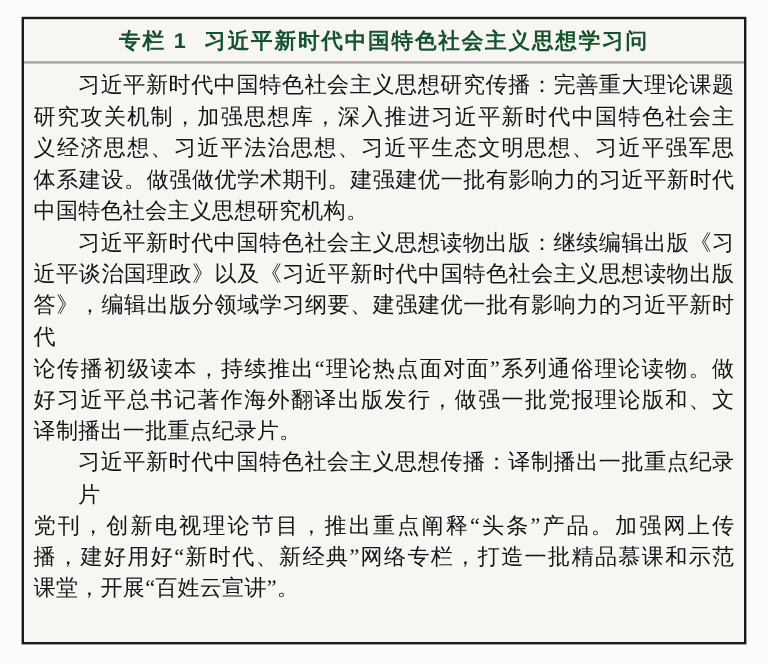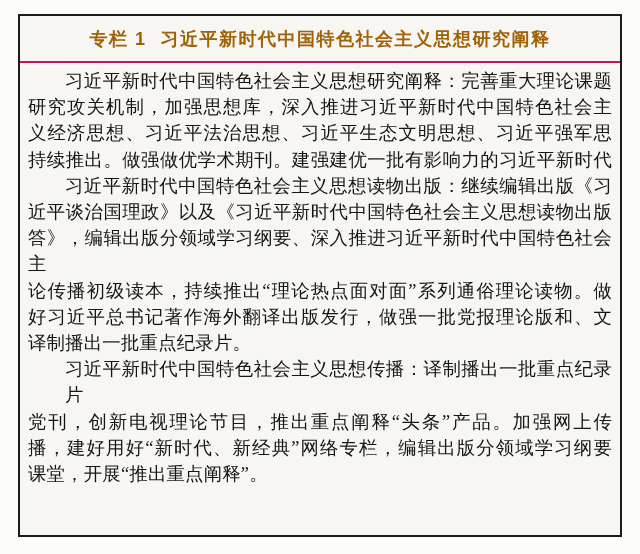--- a/index.html
+++ b/index.html
@@ -12,27 +12,27 @@
 
   .panel {
     position: absolute; left: 18px; top: 14px;
     width: 604px; height: 523px;
     box-sizing: border-box;
     border: 2.5px solid #1b1b1b;
     background: #f7f6f3;
   }
   .panel-title {
     box-sizing: border-box;
-    height: 47px;
-    border-bottom: 2px solid #be185d;
+    height: 37px;
+    border-bottom: 2px solid #a3a3a3;
     display: flex; align-items: center; justify-content: center;
     font-family: "Liberation Sans", "DejaVu Sans", sans-serif;
     font-weight: bold;
     font-size: 18px;
-    color: #a16207;
+    color: #14532d;
     letter-spacing: 1.5px;
     white-space: nowrap;
   }
   .title-label { margin-right: 14px; }
 
   .panel-body {
     box-sizing: border-box;
     padding: 5px 8px 0 8px;
     font-size: 18.4px;
     line-height: 26.2px;
@@ -45,44 +45,45 @@
   .bl.ind { padding-left: 37px; }
 </style>
 </head>
 <body>
 
 <div class="page">
   <div class="panel">
 
     <div class="panel-title">
       <span class="title-label">专栏 1</span>
-      <span>习近平新时代中国特色社会主义思想研究阐释</span>
+      <span>习近平新时代中国特色社会主义思想学习问</span>
     </div>
 
     <div class="panel-body">
 
       <div class="para">
-        <div class="bl ind j">习近平新时代中国特色社会主义思想研究阐释：完善重大理论课题</div>
+        <div class="bl ind j">习近平新时代中国特色社会主义思想研究传播：完善重大理论课题</div>
         <div class="bl j">研究攻关机制，加强思想库，深入推进习近平新时代中国特色社会主</div>
         <div class="bl j">义经济思想、习近平法治思想、习近平生态文明思想、习近平强军思</div>
-        <div class="bl j">持续推出。做强做优学术期刊。建强建优一批有影响力的习近平新时代</div>
+        <div class="bl j">体系建设。做强做优学术期刊。建强建优一批有影响力的习近平新时代</div>
+        <div class="bl">中国特色社会主义思想研究机构。</div>
       </div>
 
       <div class="para">
         <div class="bl ind j">习近平新时代中国特色社会主义思想读物出版：继续编辑出版《习</div>
         <div class="bl j">近平谈治国理政》以及《习近平新时代中国特色社会主义思想读物出版</div>
-        <div class="bl j">答》，编辑出版分领域学习纲要、深入推进习近平新时代中国特色社会主</div>
+        <div class="bl j">答》，编辑出版分领域学习纲要、建强建优一批有影响力的习近平新时代</div>
         <div class="bl j">论传播初级读本，持续推出“理论热点面对面”系列通俗理论读物。做</div>
         <div class="bl j">好习近平总书记著作海外翻译出版发行，做强一批党报理论版和、文</div>
         <div class="bl">译制播出一批重点纪录片。</div>
       </div>
 
       <div class="para">
         <div class="bl ind j">习近平新时代中国特色社会主义思想传播：译制播出一批重点纪录片</div>
         <div class="bl j">党刊，创新电视理论节目，推出重点阐释“头条”产品。加强网上传</div>
-        <div class="bl j">播，建好用好“新时代、新经典”网络专栏，编辑出版分领域学习纲要</div>
-        <div class="bl">课堂，开展“推出重点阐释”。</div>
+        <div class="bl j">播，建好用好“新时代、新经典”网络专栏，打造一批精品慕课和示范</div>
+        <div class="bl">课堂，开展“百姓云宣讲”。</div>
       </div>
 
 
     </div>
   </div>
 </div>
 
 </body></html>

